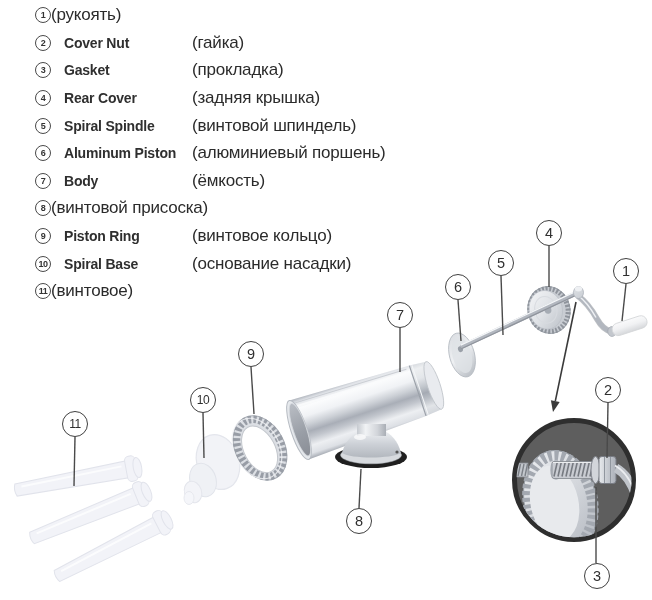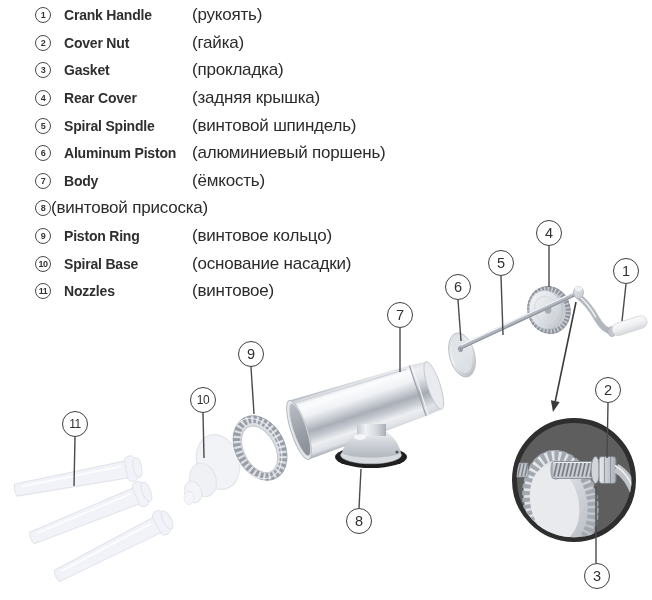--- a/index.html
+++ b/index.html
@@ -21,21 +21,20 @@
   .callout.small{font-size:12px;letter-spacing:-0.5px;}
 </style>
 </head>
 <body>
 
 <div id="stage">
 
   <div class="plist">
     <div class="plist-row">
       <span class="badge">1</span>
-      <span class="en">Crank Handle</span>
       <span class="ru">(рукоять)</span>
     </div>
     <div class="plist-row">
       <span class="badge">2</span>
       <span class="en">Cover Nut</span>
       <span class="ru">(гайка)</span>
     </div>
     <div class="plist-row">
       <span class="badge">3</span>
       <span class="en">Gasket</span>
@@ -70,21 +69,20 @@
       <span class="en">Piston Ring</span>
       <span class="ru">(винтовое кольцо)</span>
     </div>
     <div class="plist-row">
       <span class="badge">10</span>
       <span class="en">Spiral Base</span>
       <span class="ru">(основание насадки)</span>
     </div>
     <div class="plist-row">
       <span class="badge">11</span>
-      <span class="en">Nozzles</span>
       <span class="ru">(винтовое)</span>
     </div>
   </div>
 
   <svg class="diagram" width="652" height="600" viewBox="0 0 652 600">
     <defs>
       <linearGradient id="chromeV" x1="0" y1="399" x2="0" y2="461" gradientUnits="userSpaceOnUse">
         <stop offset="0" stop-color="#aeb3bb"></stop>
           <stop offset="0.06" stop-color="#dfe2e7"></stop>
         <stop offset="0.16" stop-color="#fbfcfd"></stop>

